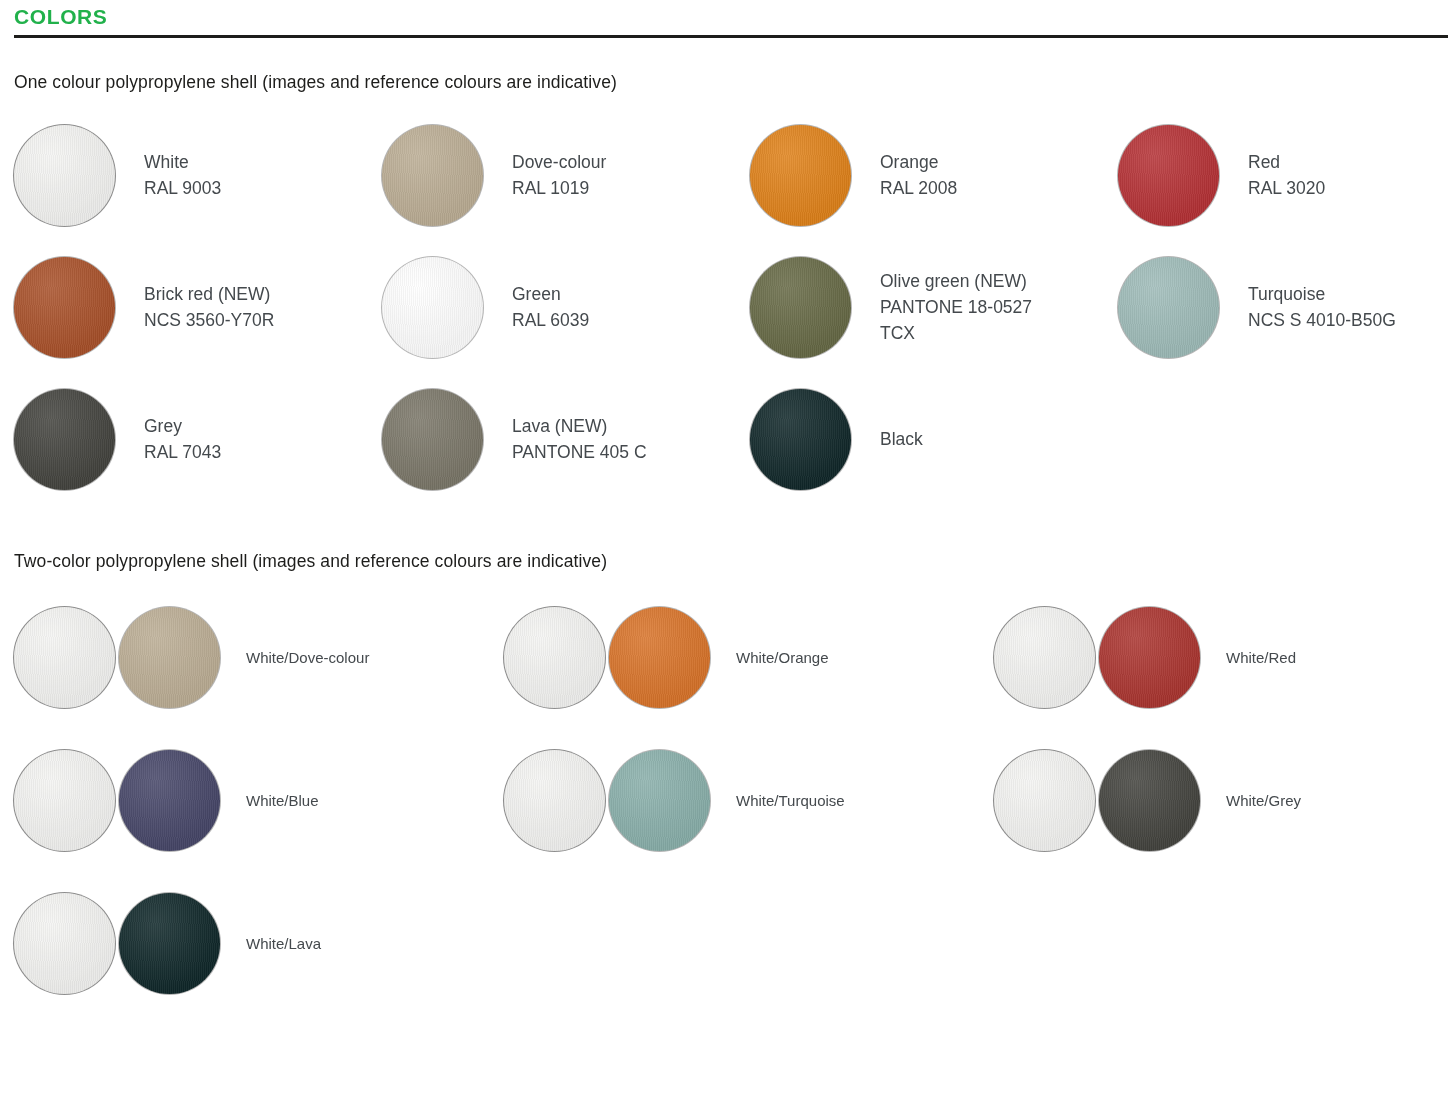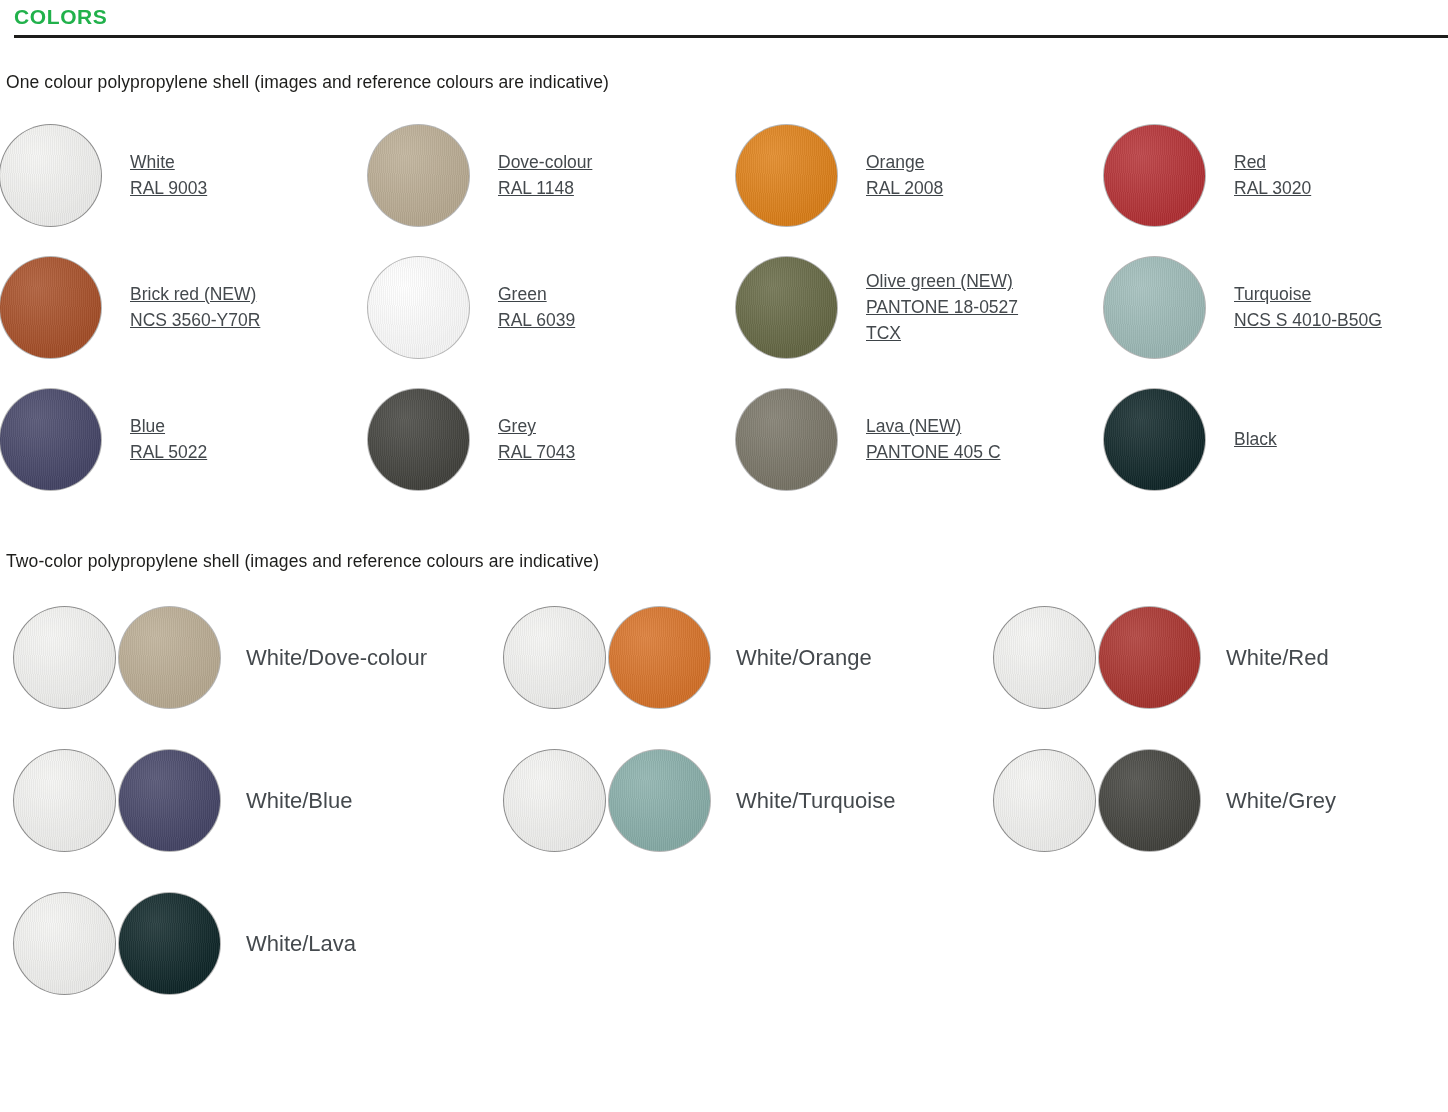--- a/index.html
+++ b/index.html
@@ -30,30 +30,30 @@
   .rule {
     margin-top: 7px;
     border-top: 3px solid #1d1d1b;
     width: 100%;
   }
 
   
   .subheading {
     font-size: 17.5px;
     color: #1d1d1b;
-    padding-left: 6px;
+    padding-left: 14px;
     letter-spacing: 0.1px;
   }
 
   
   .single-grid {
     display: grid;
     grid-template-columns: 368px 368px 368px 344px;
+    padding-left: 14px;
     margin-top: 16px;
-    text-decoration: underline;
   }
   .swatch-item {
     display: flex;
     align-items: center;
     height: 132px;
   }
   .disc {
     width: 101px;
     height: 101px;
     border-radius: 50%;
@@ -103,21 +103,21 @@
   }
   .dual-discs .disc {
     width: 101px;
     height: 101px;
   }
   .dual-discs .disc + .disc {
     margin-left: 4px;
   }
   .dual-label {
     margin-left: 26px;
-    font-size: 22px;
+    font-size: 15px;
     line-height: 26px;
     color: #44494d;
   }
 
   .spacer-lg { height: 46px; }
 </style>
 </head>
 <body>
 
 <div class="page-header">
@@ -129,21 +129,21 @@
 
 <div class="single-grid" id="single-grid">
     <div class="swatch-item">
       <div class="disc light" style="background: rgb(244, 244, 242);"></div>
       <div class="swatch-label">White
 RAL 9003</div>
     </div>
     <div class="swatch-item">
       <div class="disc" style="background: rgb(188, 174, 149);"></div>
       <div class="swatch-label">Dove-colour
-RAL 1148</div>
+RAL 1019</div>
     </div>
     <div class="swatch-item">
       <div class="disc" style="background: rgb(224, 130, 26);"></div>
       <div class="swatch-label">Orange
 RAL 2008</div>
     </div>
     <div class="swatch-item">
       <div class="disc" style="background: rgb(182, 50, 54);"></div>
       <div class="swatch-label">Red
 RAL 3020</div>
@@ -163,25 +163,20 @@
       <div class="swatch-label">Olive green (NEW)
 PANTONE 18-0527
 TCX</div>
     </div>
     <div class="swatch-item">
       <div class="disc" style="background: rgb(159, 188, 185);"></div>
       <div class="swatch-label">Turquoise
 NCS S 4010-B50G</div>
     </div>
     <div class="swatch-item">
-      <div class="disc" style="background: rgb(71, 71, 105);"></div>
-      <div class="swatch-label">Blue
-RAL 5022</div>
-    </div>
-    <div class="swatch-item">
       <div class="disc" style="background: rgb(68, 68, 63);"></div>
       <div class="swatch-label">Grey
 RAL 7043</div>
     </div>
     <div class="swatch-item">
       <div class="disc" style="background: rgb(123, 119, 105);"></div>
       <div class="swatch-label">Lava (NEW)
 PANTONE 405 C</div>
     </div>
     <div class="swatch-item">

